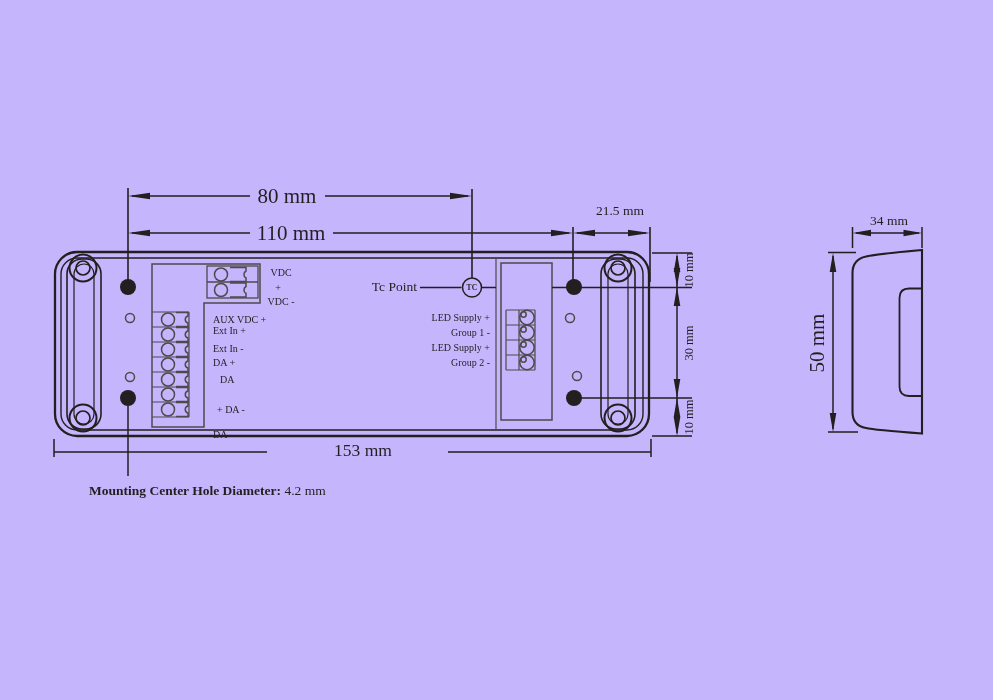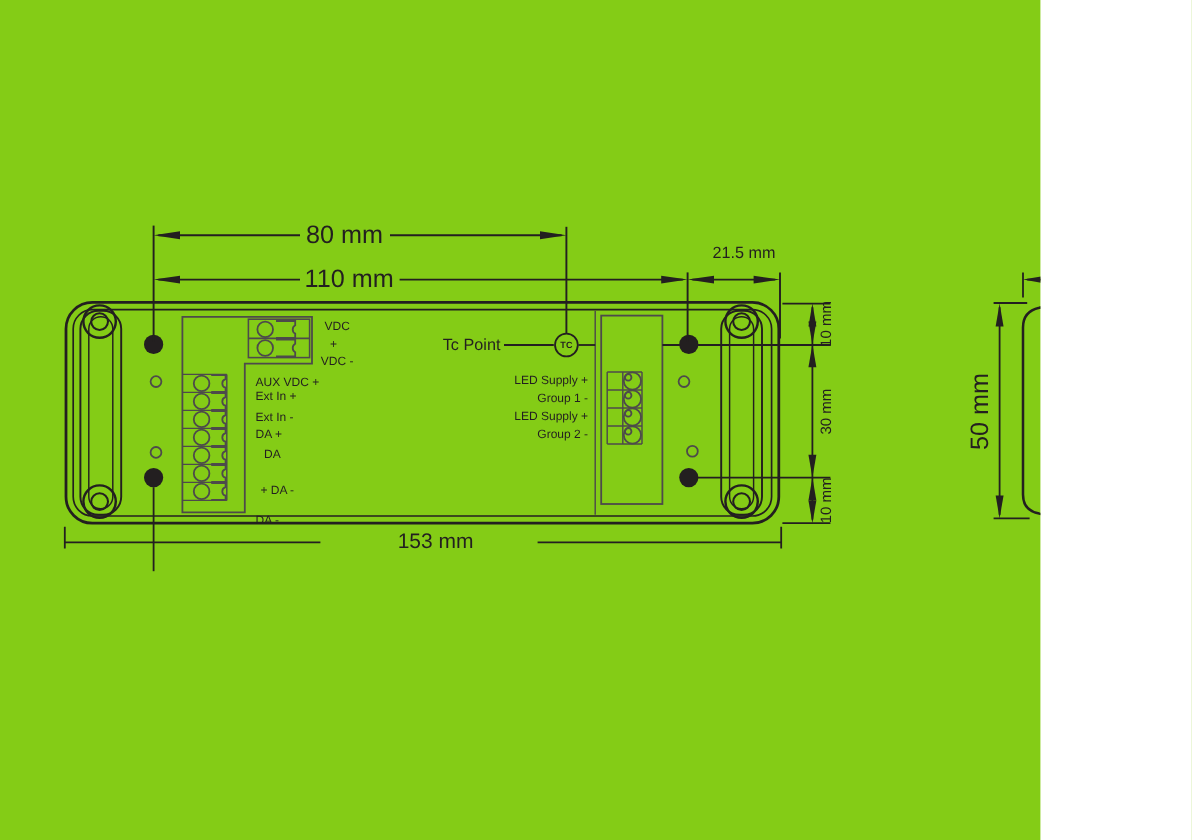--- a/index.html
+++ b/index.html
@@ -1,18 +1,18 @@
 <!DOCTYPE html>
 <html><head>
 <meta charset="utf-8">
 <style>
   html,body{margin:0;padding:0;background:#fff;}
   #canvas{
-    position:relative;width:867px;height:700px;background:#84cc16;overflow:hidden;
-    font-family:Liberation Sans, sans-serif;color:#231f20;
+    position:relative;width:993px;height:700px;background:#c4b5fd;overflow:hidden;
+    font-family:Liberation Serif, serif;color:#231f20;
   }
   #drawing{position:absolute;left:0;top:0;}
   .lbl{position:absolute;white-space:nowrap;color:#231f20;line-height:1;}
   .ctr{transform:translate(-50%,-50%);}
   .vctr{transform:translateY(-50%);}
   .rot{transform:translate(-50%,-50%) rotate(-90deg);}
   .f-big{font-size:21px;}
   .f-med{font-size:17.5px;}
   .f-dim{font-size:13.5px;}
   .f-rot{font-size:12.5px;}
@@ -211,14 +211,15 @@
   <div class="lbl vctr f-term ralign" style="left:380px;top:347.5px;width:110px;">LED Supply +</div>
   <div class="lbl vctr f-term ralign" style="left:380px;top:362.5px;width:110px;">Group 2 -</div>
 
   <div class="lbl rot f-rot" style="left:689px;top:270px;">10 mm</div>
   <div class="lbl rot f-rot" style="left:689px;top:342.5px;">30 mm</div>
   <div class="lbl rot f-rot" style="left:689px;top:417px;">10 mm</div>
 
   <div class="lbl ctr f-dim" style="left:889px;top:221px;">34 mm</div>
   <div class="lbl rot f-big" style="left:817px;top:342.5px;">50 mm</div>
 
+  <div class="lbl vctr f-dim note" style="left:89px;top:491px;"><b>Mounting Center Hole Diameter:</b><span> 4.2 mm</span></div>
 
 </div>
 
 </body></html>

